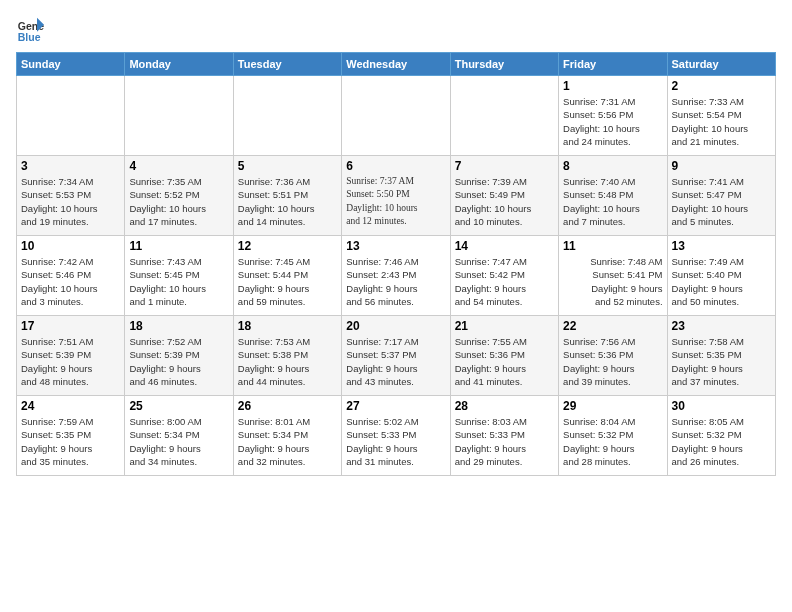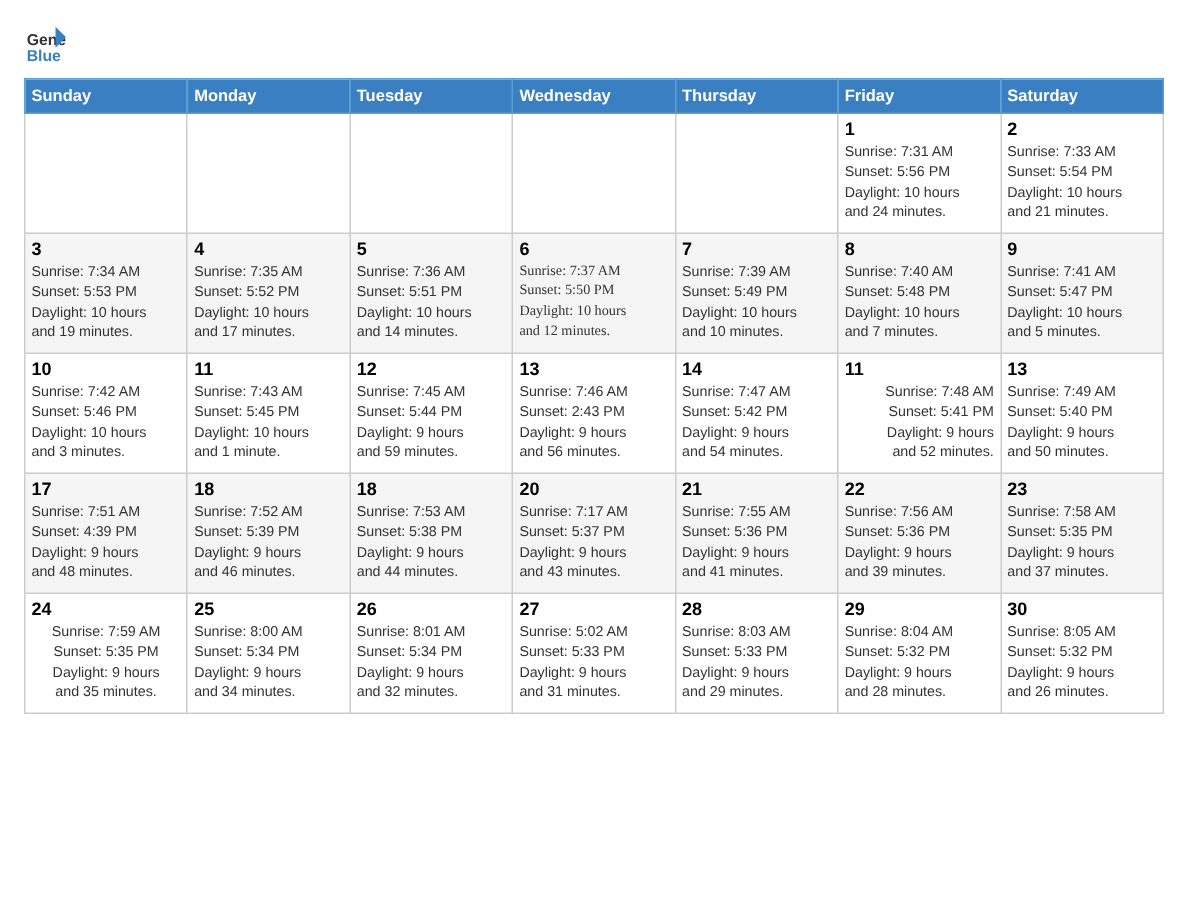--- a/index.html
+++ b/index.html
@@ -230,21 +230,21 @@
           <div class="day-info" style="white-space: pre-line;">Sunrise: 7:49 AM
 Sunset: 5:40 PM
 Daylight: 9 hours
 and 50 minutes.</div>
         </td>
       </tr>
       <tr>
         <td>
           <div class="day-num">17</div>
           <div class="day-info" style="white-space: pre-line;">Sunrise: 7:51 AM
-Sunset: 4:39 PM
+Sunset: 5:39 PM
 Daylight: 9 hours
 and 48 minutes.</div>
         </td>
         <td>
           <div class="day-num">18</div>
           <div class="day-info" style="white-space: pre-line;">Sunrise: 7:52 AM
 Sunset: 5:39 PM
 Daylight: 9 hours
 and 46 minutes.</div>
         </td>
@@ -280,21 +280,21 @@
           <div class="day-num">23</div>
           <div class="day-info" style="white-space: pre-line;">Sunrise: 7:58 AM
 Sunset: 5:35 PM
 Daylight: 9 hours
 and 37 minutes.</div>
         </td>
       </tr>
       <tr>
         <td>
           <div class="day-num">24</div>
-          <div class="day-info" style="white-space: pre-line; text-align: center;">Sunrise: 7:59 AM
+          <div class="day-info" style="white-space: pre-line;">Sunrise: 7:59 AM
 Sunset: 5:35 PM
 Daylight: 9 hours
 and 35 minutes.</div>
         </td>
         <td>
           <div class="day-num">25</div>
           <div class="day-info" style="white-space: pre-line;">Sunrise: 8:00 AM
 Sunset: 5:34 PM
 Daylight: 9 hours
 and 34 minutes.</div>

